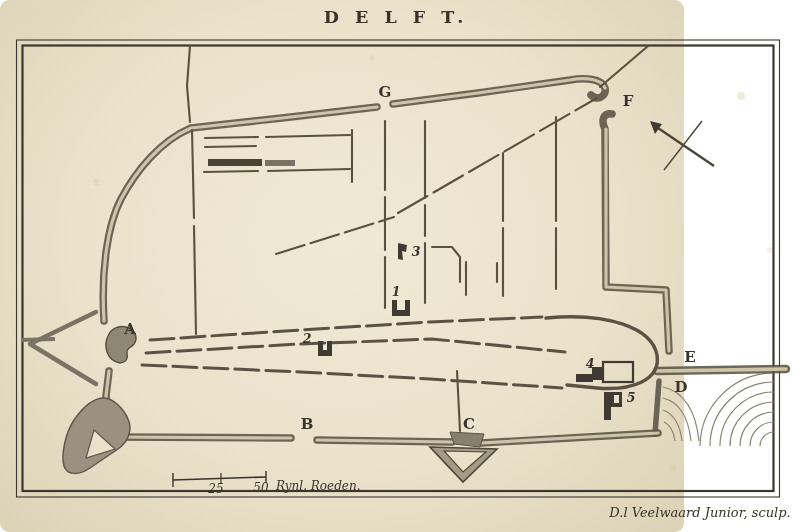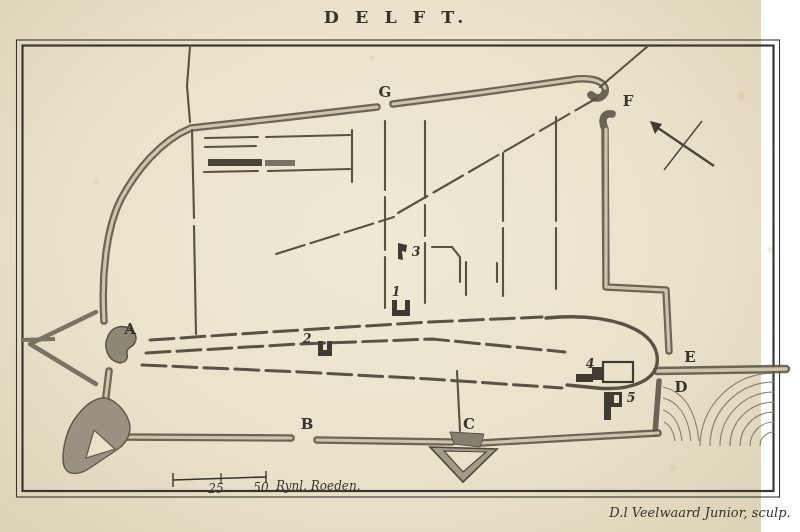--- a/index.html
+++ b/index.html
@@ -1,19 +1,20 @@
 <!DOCTYPE html>
 <html><head>
 <meta charset="utf-8">
 <style>
   html,body{margin:0;padding:0;}
   body{width:800px;height:532px;overflow:hidden;font-family:"DejaVu Serif", serif;}
   .sheet{
-    position:relative;width:761px;height:532px;
+    position:relative;width:684px;height:532px;
     background:radial-gradient(ellipse at 50% 45%, #f0e9d4 0%, #eae2cb 55%, #dcd2b6 100%);
+    border-radius:9px;
   }
   svg{display:block;}
   text{fill:#38342b;}
   .title-text{font-size:17.5px;font-weight:bold;letter-spacing:5px;}
   .marker-letter{font-size:15px;font-weight:bold;}
   .marker-number{font-size:12.5px;font-weight:bold;font-style:italic;}
   .scale-text{font-size:12px;font-style:italic;}
   .credit-text{font-size:13px;font-style:italic;}
 </style>
 </head>

